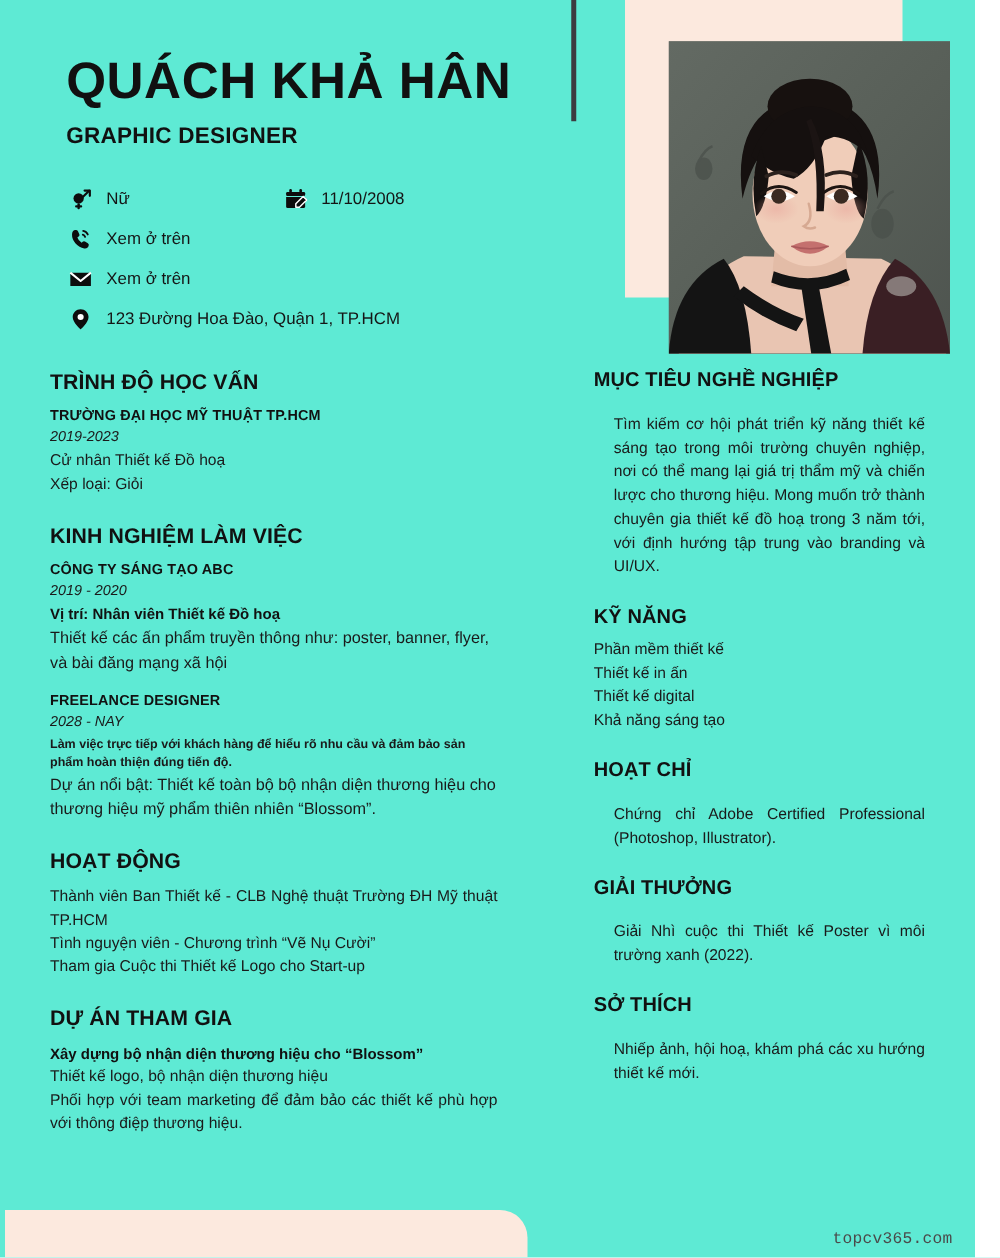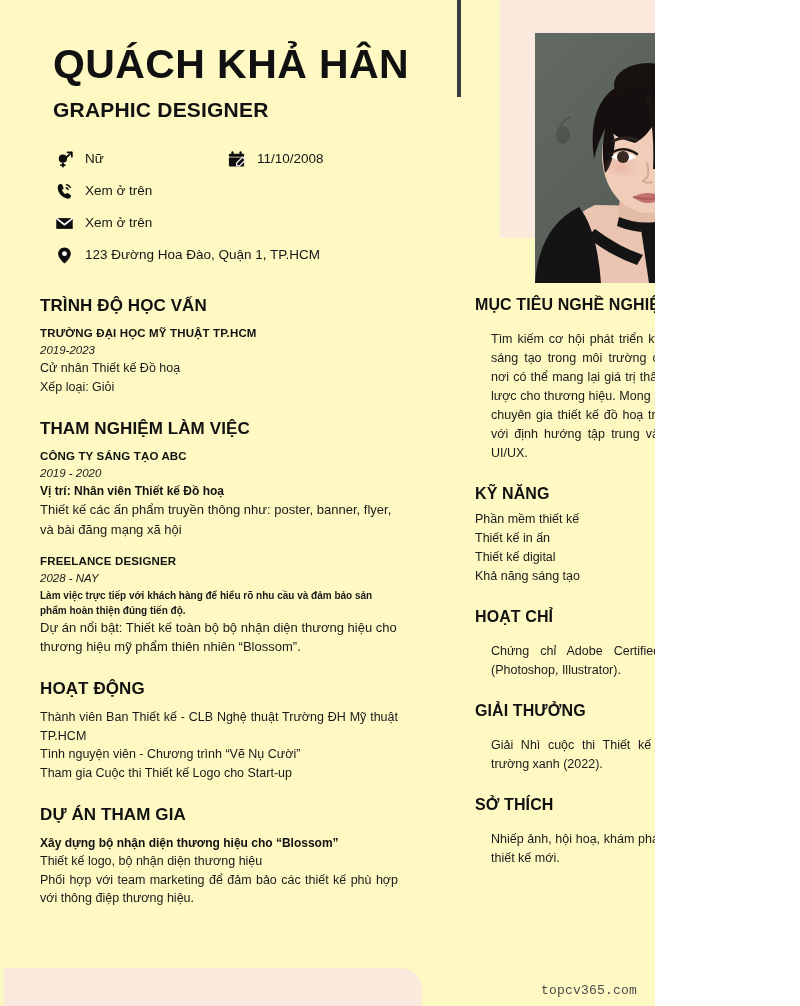--- a/index.html
+++ b/index.html
@@ -7,24 +7,24 @@
     padding: 0;
     background: #ffffff;
   }
   body {
     font-family: "Liberation Sans", sans-serif;
     color: #1a1a1a;
     -webkit-font-smoothing: antialiased;
   }
   #cv-page {
     position: relative;
-    width: 655px;
+    width: 780px;
     height: 1006px;
     overflow: hidden;
-    background: #fef9c3;
+    background: #5eead4;
   }
 
   
   .peach-photo-backdrop {
     position: absolute;
     left: 500px;
     top: 0px;
     width: 222px;
     height: 238px;
     background: #FCE9DE;
@@ -72,21 +72,21 @@
     padding: 40px 0 0 53px;
     font-size: 41px;
     font-weight: 700;
     letter-spacing: 0.4px;
     line-height: 1.18;
     color: #111111;
   }
   .job-title {
     margin: 0;
     padding: 10px 0 0 53px;
-    font-size: 21px;
+    font-size: 18px;
     font-weight: 700;
     letter-spacing: 0.2px;
     color: #111111;
   }
 
   
   .contact-grid {
     position: absolute;
     left: 53px;
     top: 148px;
@@ -365,21 +365,21 @@
       <h2 class="section-title">TRÌNH ĐỘ HỌC VẤN</h2>
       <div class="entry">
         <div class="entry-org">TRƯỜNG ĐẠI HỌC MỸ THUẬT TP.HCM</div>
         <div class="entry-date">2019-2023</div>
         <div class="plain-line">Cử nhân Thiết kế Đồ hoạ</div>
         <div class="plain-line">Xếp loại: Giỏi</div>
       </div>
     </div>
 
     <div class="section">
-      <h2 class="section-title">THAM NGHIỆM LÀM VIỆC</h2>
+      <h2 class="section-title">KINH NGHIỆM LÀM VIỆC</h2>
       <div class="entry">
         <div class="entry-org">CÔNG TY SÁNG TẠO ABC</div>
         <div class="entry-date">2019 - 2020</div>
         <div class="entry-role">Vị trí: Nhân viên Thiết kế Đồ hoạ</div>
         <div class="entry-desc">Thiết kế các ấn phẩm truyền thông như: poster, banner, flyer, và bài đăng mạng xã hội</div>
       </div>
       <div class="entry">
         <div class="entry-org">FREELANCE DESIGNER</div>
         <div class="entry-date">2028 - NAY</div>
         <div class="entry-desc bold">Làm việc trực tiếp với khách hàng để hiểu rõ nhu cầu và đảm bảo sản phẩm hoàn thiện đúng tiến độ.</div>

